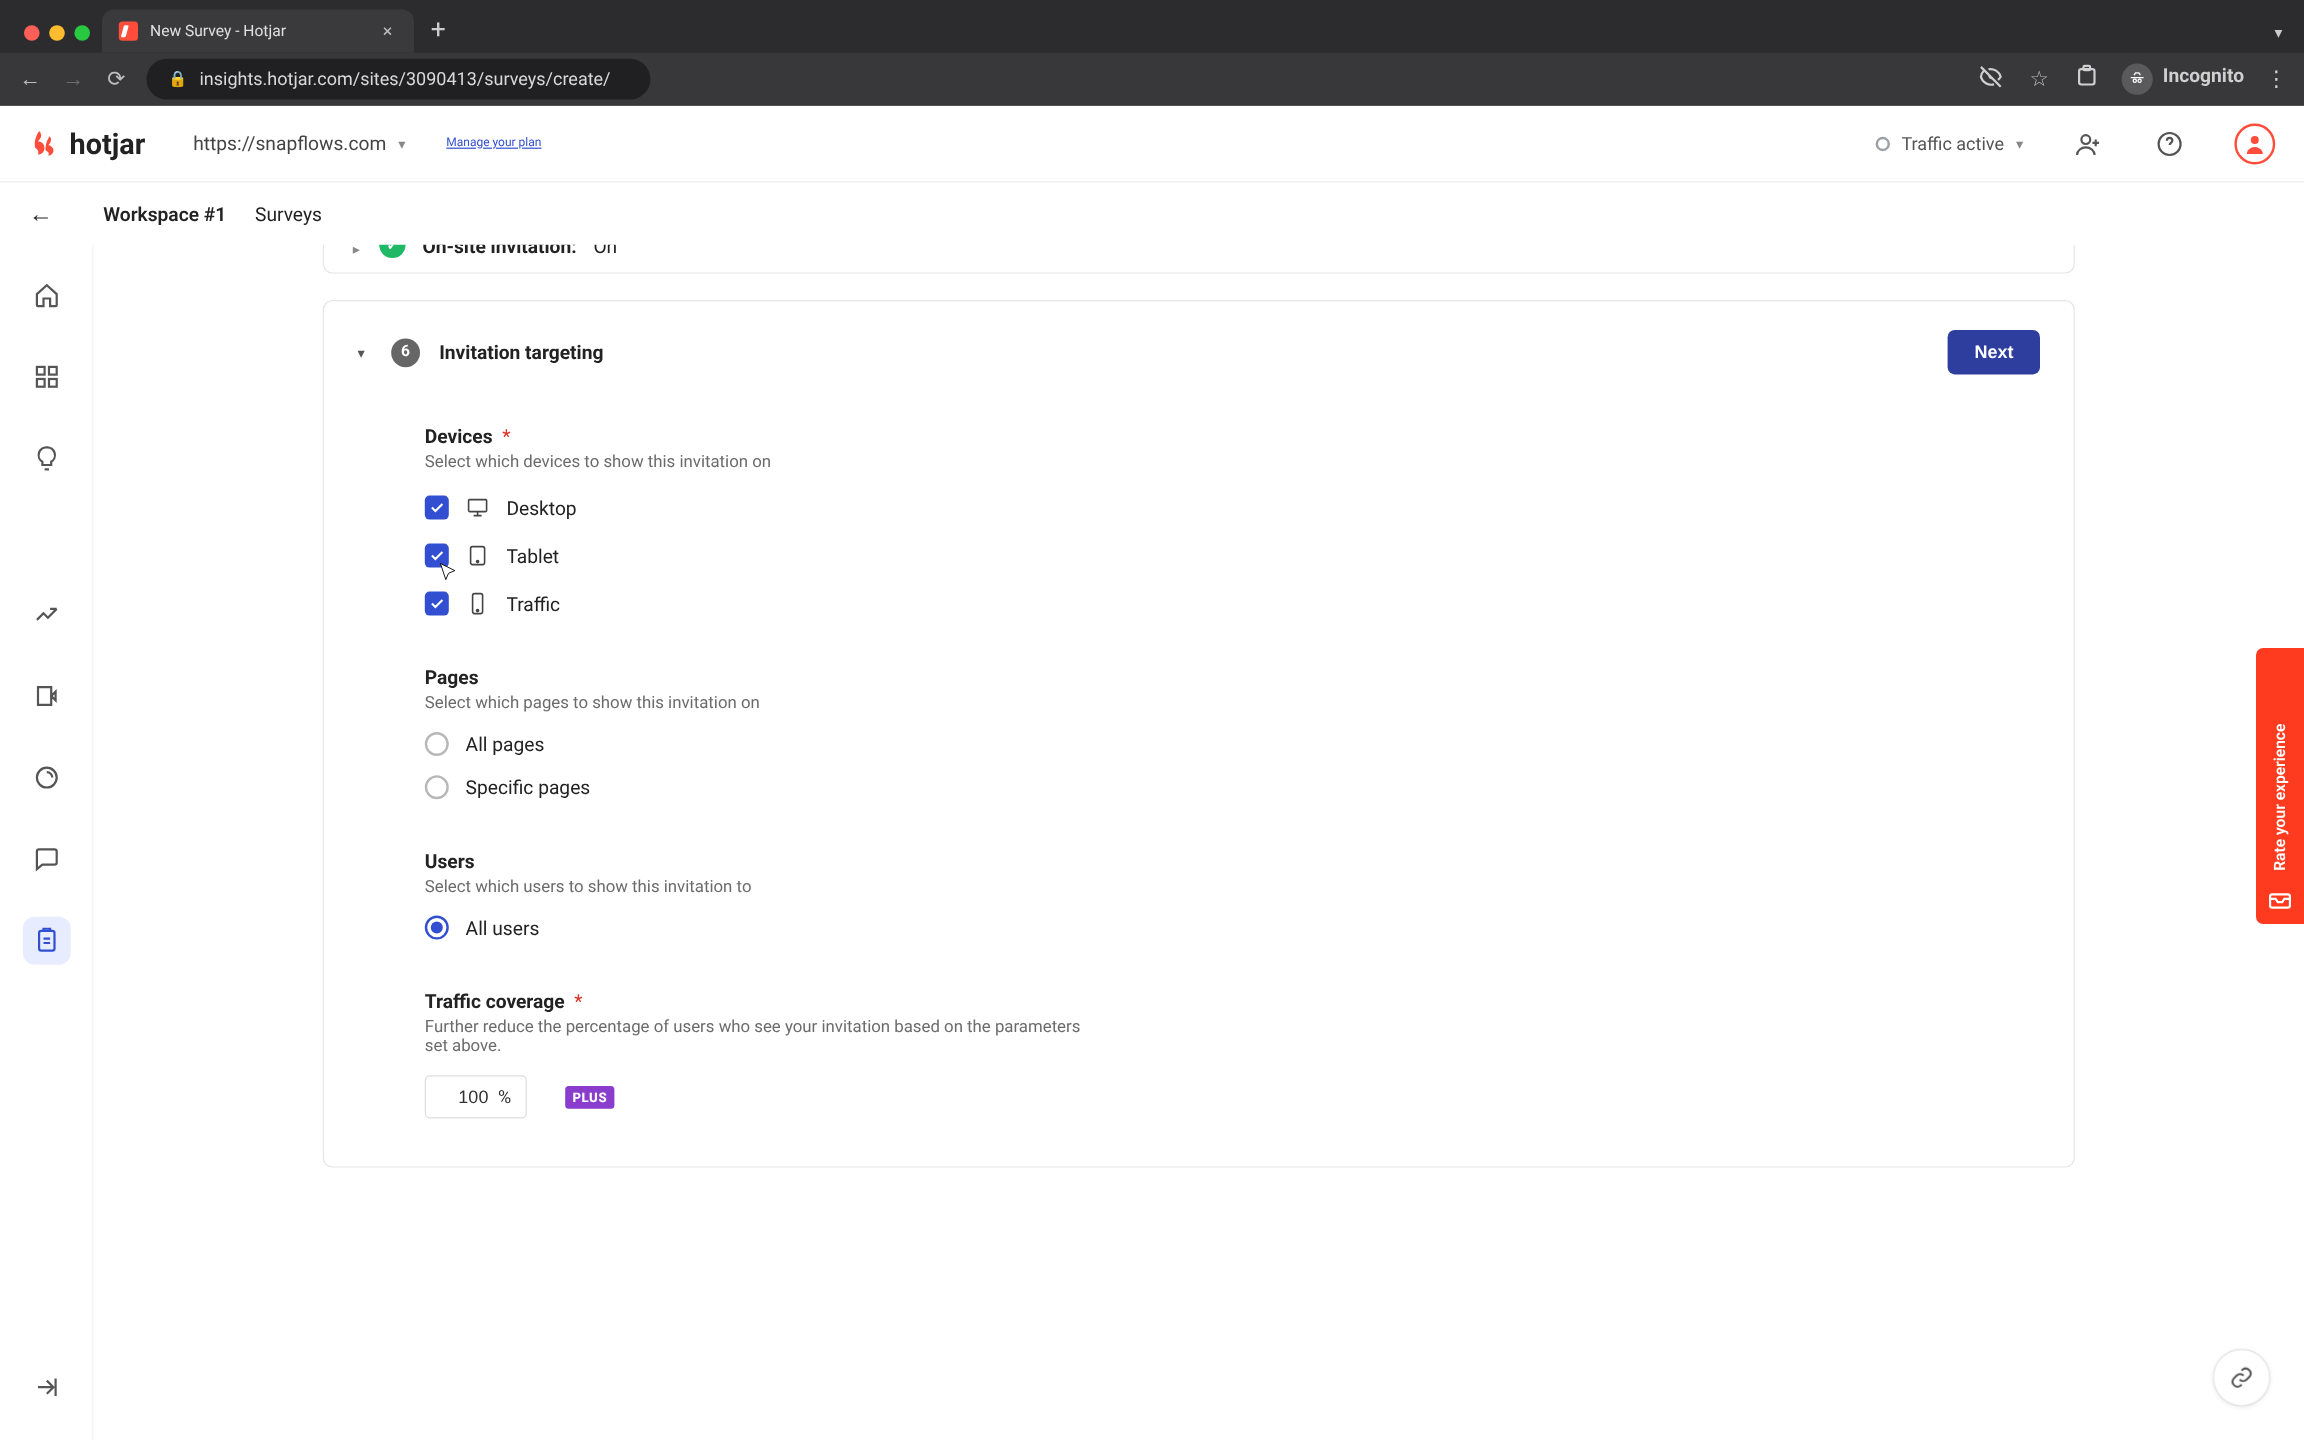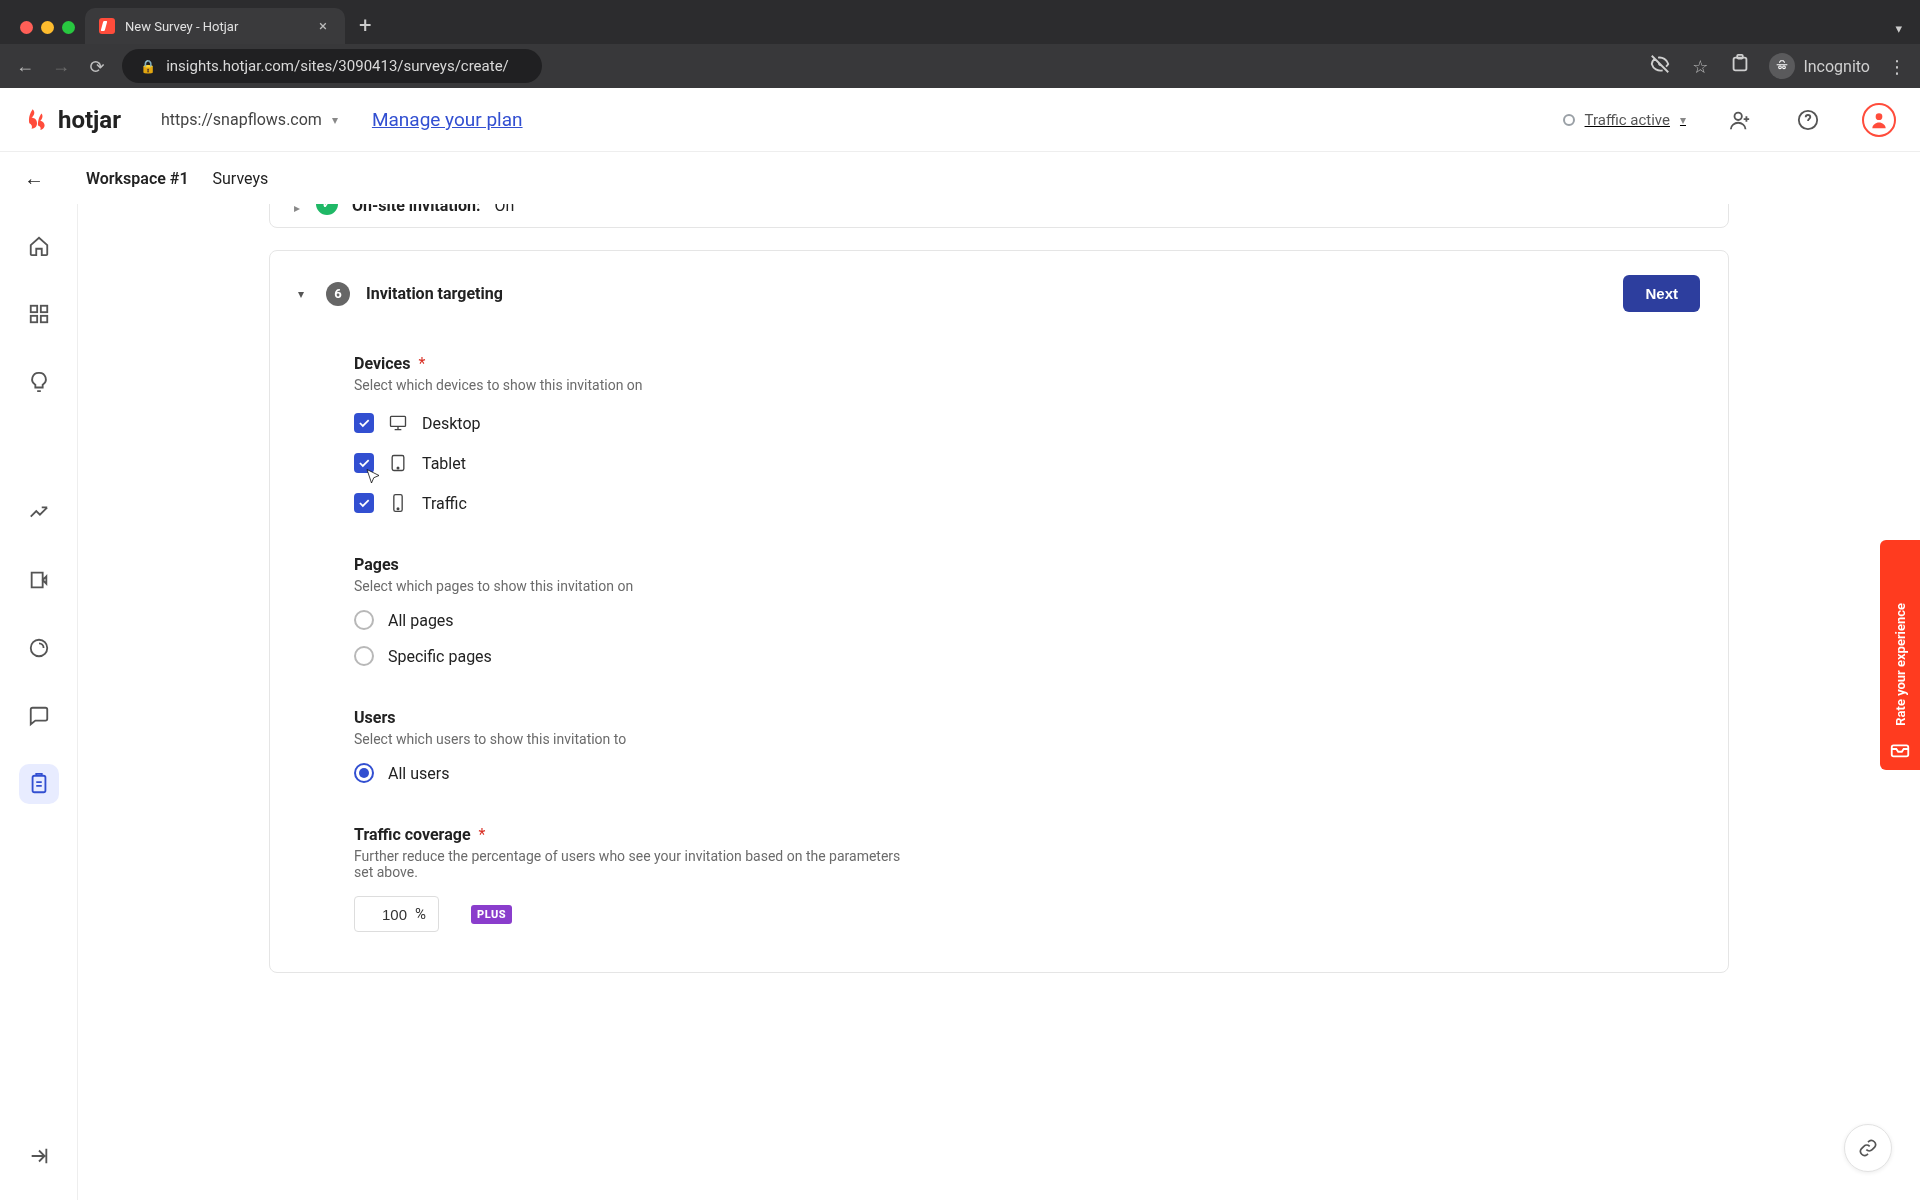--- a/index.html
+++ b/index.html
@@ -19,33 +19,33 @@
   .tab-close { margin-left: auto; color: #bbb; font-size: 15px; }
   .newtab { color: #ccc; font-size: 22px; padding: 0 14px 6px; }
   .chev-down { margin-left:auto; color:#ccc; padding: 0 18px 8px 0; font-size:13px; }
 
   .addr-bar { height: 44px; background: #38383a; display: flex; align-items: center; padding: 0 14px; gap: 14px; }
   .nav-icon { color: #bdbdbd; font-size: 18px; width: 22px; text-align: center; }
   .nav-icon.dim { color: #6d6d6d; }
   .url-field { flex: 0 1 auto; background: #202022; border-radius: 20px; height: 34px; display: flex; align-items: center; padding: 0 18px; color: #d9d9d9; font-size: 15px; min-width: 420px; gap: 10px; }
   .url-lock { font-size: 13px; }
   .addr-right { margin-left: auto; display: flex; align-items: center; gap: 18px; color: #cfcfcf; }
-  .incog-badge { display:flex; align-items:center; gap:8px; }
+  .incog-badge { display:flex; gap:8px;font-weight:bold; }
   .incog-circle { width:26px; height:26px; border-radius:50%; background:#5a5a5c; display:flex; align-items:center; justify-content:center; font-size:14px; color:#fff; }
   .kebab { font-size: 18px; }
 
   
   .app-header { height: 64px; border-bottom: 1px solid #eee; display: flex; align-items: center; padding: 0 24px; gap: 20px; }
   .hotjar-logo { display:flex; align-items:center; gap:8px; font-weight:700; font-size:24px; color:#222; }
   .hotjar-flame { width:26px; height:26px; position:relative; }
   .hotjar-flame svg { width:26px; height:26px; }
   .site-selector { display:flex; align-items:center; gap:10px; color:#444; font-size:16px; margin-left: 20px; }
   .chev { font-size: 12px; color:#888; }
-  .manage-plan { color:#324fd1; text-decoration: underline; font-size:19px; margin-left: 14px; }
-  .header-right { margin-left:auto; display:flex; align-items:center; gap:40px;text-decoration:underline; }
+  .manage-plan { color:#324fd1; text-decoration: underline; font-size:10px; margin-left: 14px; }
+  .header-right { margin-left:auto; display:flex; align-items:center; gap:40px; }
   .traffic-ind { display:flex; align-items:center; gap:10px; color:#555; font-size:15px; }
   .traffic-dot { width:12px; height:12px; border:2px solid #9aa0a6; border-radius:50%; }
   .header-iconbtn { width:28px; height:28px; display:flex; align-items:center; justify-content:center; color:#555; }
   .header-iconbtn svg { width:22px; height:22px; stroke:#555; fill:none; stroke-width:2; }
   .avatar { width:34px; height:34px; border-radius:50%; border:2px solid #ff4c3b; display:flex; align-items:center; justify-content:center; }
   .avatar svg { width:20px; height:20px; fill:#ff4c3b; }
 
   
   .subheader { height: 52px; display:flex; align-items:center; padding: 0 24px; gap: 24px; font-size: 16px; color:#222; }
   .back-arrow { font-size: 20px; color:#222; }

